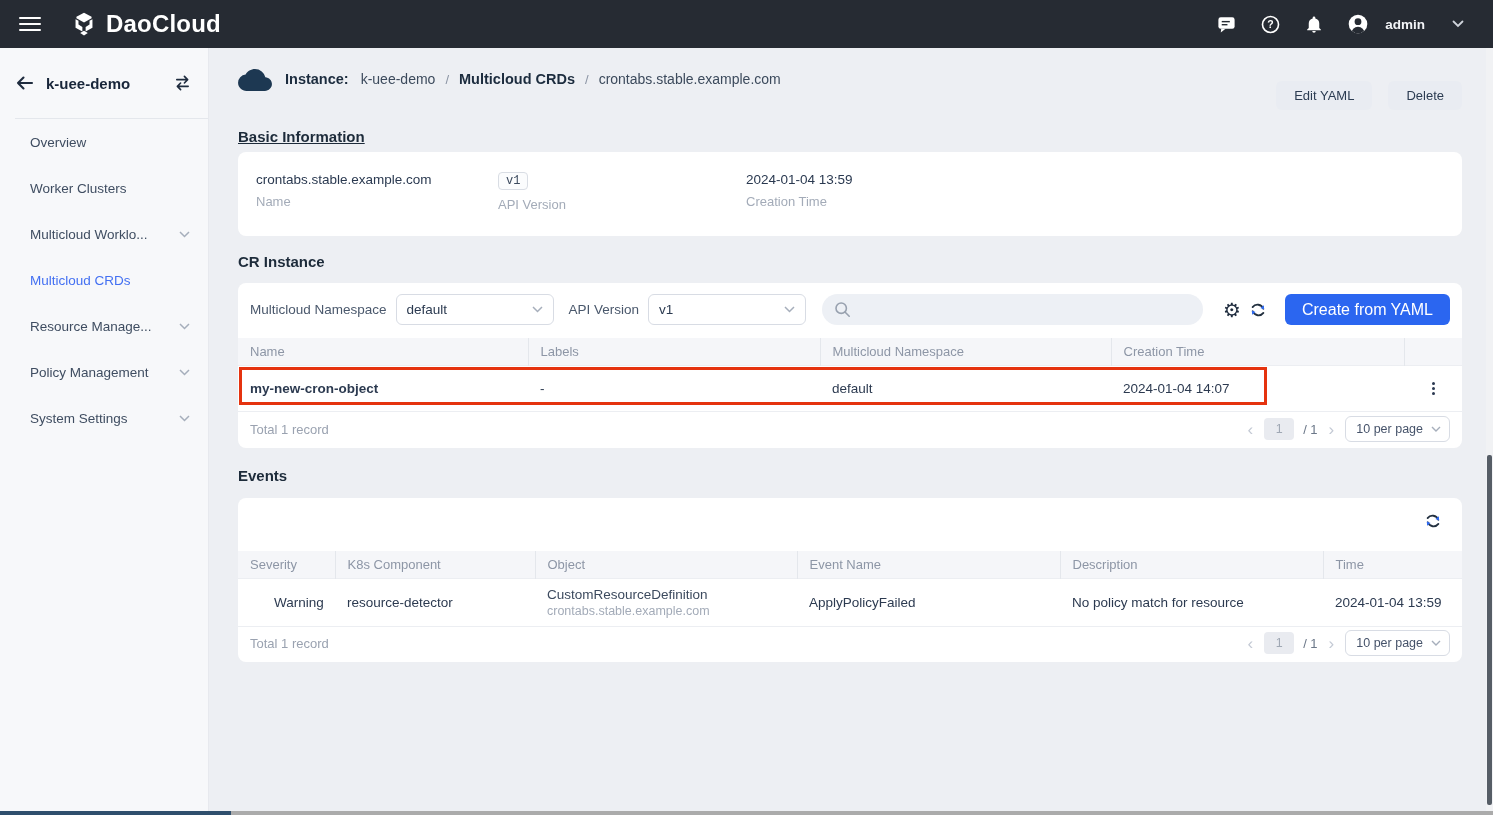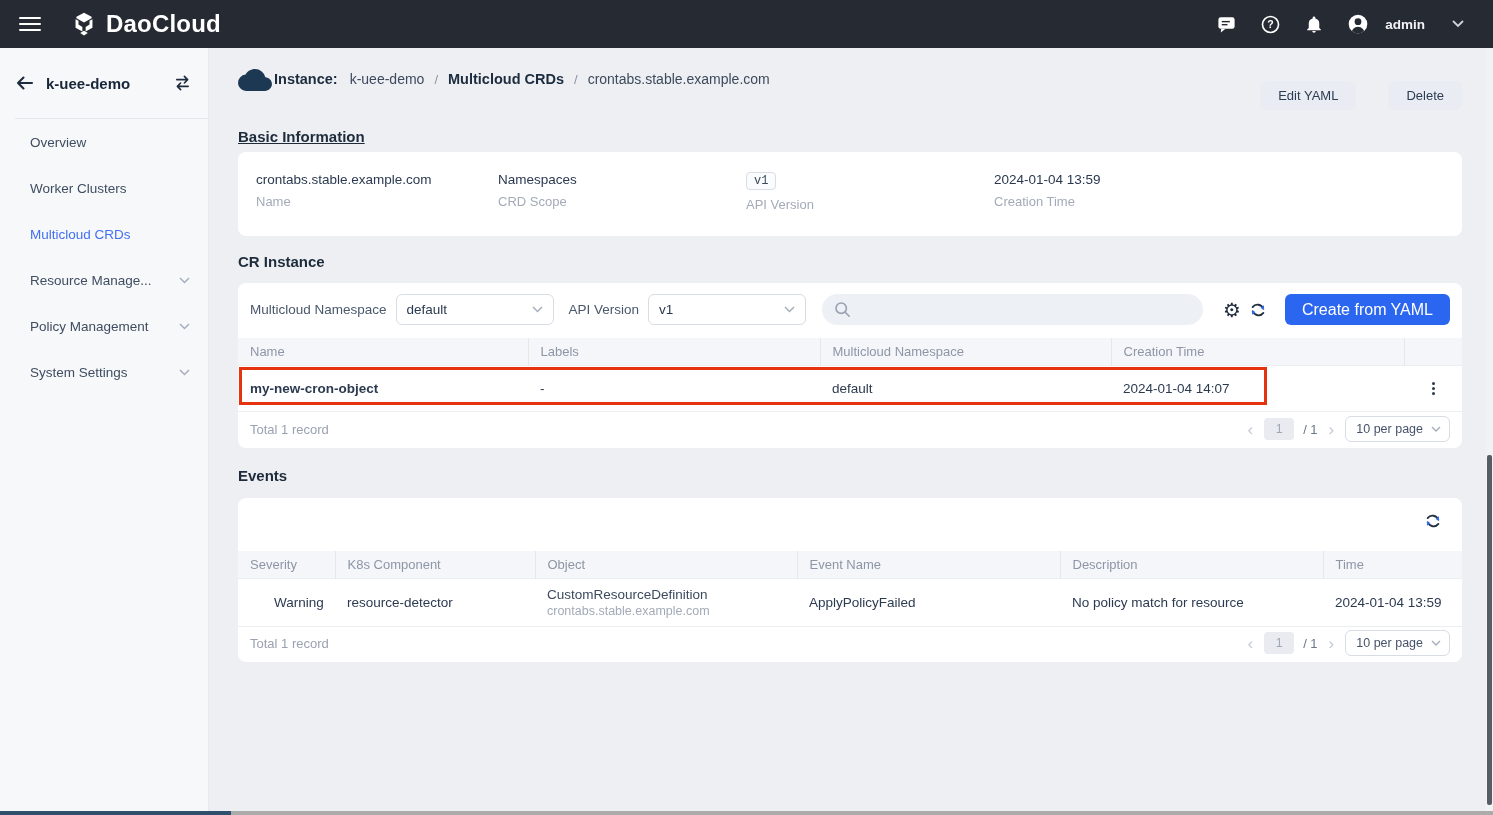--- a/index.html
+++ b/index.html
@@ -26,22 +26,22 @@
   .side-item.active { color:#4370f2; }
 
   
   .main { position:absolute; left:209px; top:48px; width:1284px; height:767px; background:#edeff3; }
   .content { position:absolute; left:29px; top:0; width:1224px; height:100%; }
 
   .page-header { position:absolute; left:0; top:13px; width:100%; height:36px; display:flex; align-items:center; }
   .crumb-strong { font-size:14.5px; font-weight:bold; color:#1c2c3e; }
   .crumb { font-size:14px; color:#3c4a5c; }
   .crumb-sep { font-size:13px; color:#8a93a3; margin:0 10px; }
-  .inst-label { margin-left:2px; margin-right:12px; }
-  .hdr-buttons { margin-left:auto; display:flex; gap:32px;margin-top:32px; }
+  .inst-label { margin-left:13px; margin-right:12px; }
+  .hdr-buttons { margin-left:auto; display:flex; gap:16px;margin-top:32px; }
   .btn-gray { height:29px; padding:0 18px; background:#e9ecf2; border:none; border-radius:6px; font-size:13px; color:#2c3c52; font-family:inherit; cursor:pointer; }
 
   .section-title { position:absolute; left:0; font-size:15px; font-weight:bold; color:#1d2b3a; }
   .card { position:absolute; left:0; width:1224px; background:#fff; border-radius:8px; }
 
   
   .basic-card { top:104px; height:84px; display:flex; padding:20px 0 0 18px; }
   .bi-field { }
   .bi-value { font-size:13.5px; color:#2a3950; }
   .bi-label { font-size:13px; color:#a3abb8; margin-top:7px; }
@@ -176,20 +176,28 @@
         </svg>
     </span>
   </div>
   <div class="side-divider"></div>
 
   <div class="side-item">
     <span class="lbl">Overview</span>
   </div>
   <div class="side-item">
     <span class="lbl">Worker Clusters</span>
+  </div>
+  <div class="side-item">
+    <span class="lbl">Multicloud Worklo...</span>
+    <span>
+        <svg width="11" height="7" viewBox="0 0 11 7">
+          <polyline points="1,1 5.5,5.5 10,1" fill="none" stroke="#a6aebb" stroke-width="1.5"></polyline>
+        </svg>
+      </span>
   </div>
   <div class="side-item active">
     <span class="lbl">Multicloud CRDs</span>
   </div>
   <div class="side-item">
     <span class="lbl">Resource Manage...</span>
     <span>
         <svg width="11" height="7" viewBox="0 0 11 7">
           <polyline points="1,1 5.5,5.5 10,1" fill="none" stroke="#a6aebb" stroke-width="1.5"></polyline>
         </svg>
@@ -232,24 +240,20 @@
         <button class="btn-gray">Edit YAML</button>
         <button class="btn-gray">Delete</button>
       </div>
     </div>
 
     <div class="section-title" style="top:80px;text-decoration:underline;">Basic Information</div>
     <div class="card basic-card">
       <div class="bi-field" style="width:242px;">
         <div class="bi-value">crontabs.stable.example.com</div>
         <div class="bi-label">Name</div>
-      </div>
-      <div class="bi-field" style="width:248px;">
-        <div class="bi-value">Namespaces</div>
-        <div class="bi-label">CRD Scope</div>
       </div>
       <div class="bi-field" style="width:248px;">
         <div class="bi-value"><span class="badge">v1</span></div>
         <div class="bi-label">API Version</div>
       </div>
       <div class="bi-field">
         <div class="bi-value">2024-01-04 13:59</div>
         <div class="bi-label">Creation Time</div>
       </div>
     </div>

